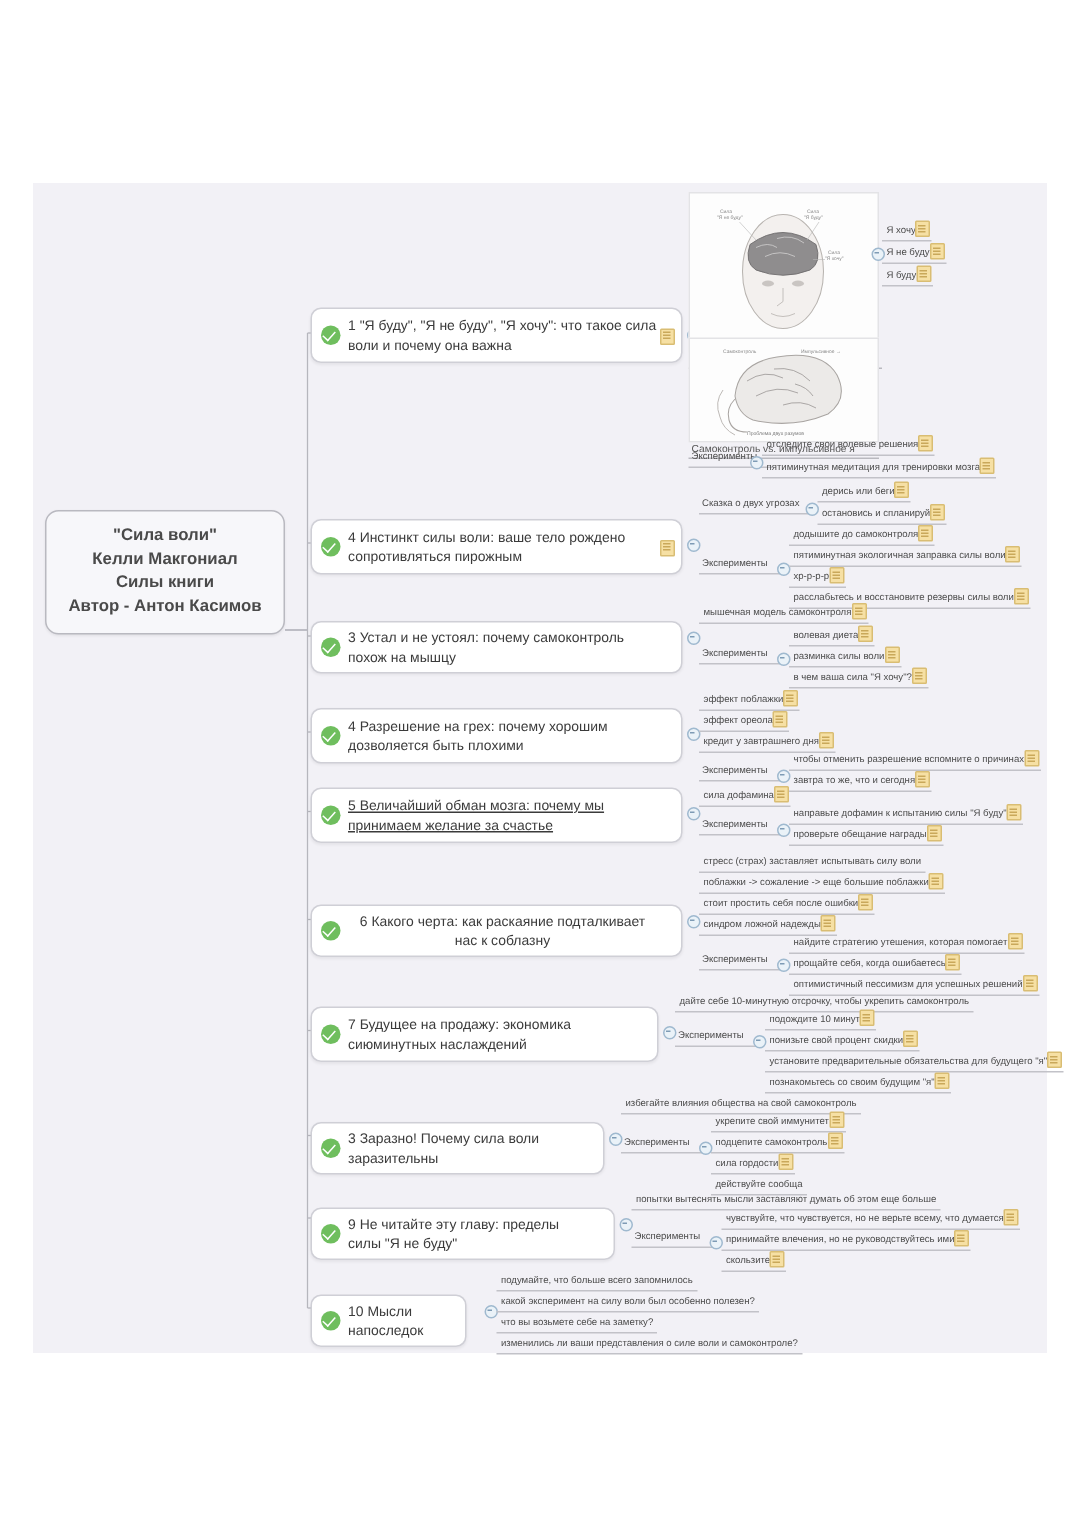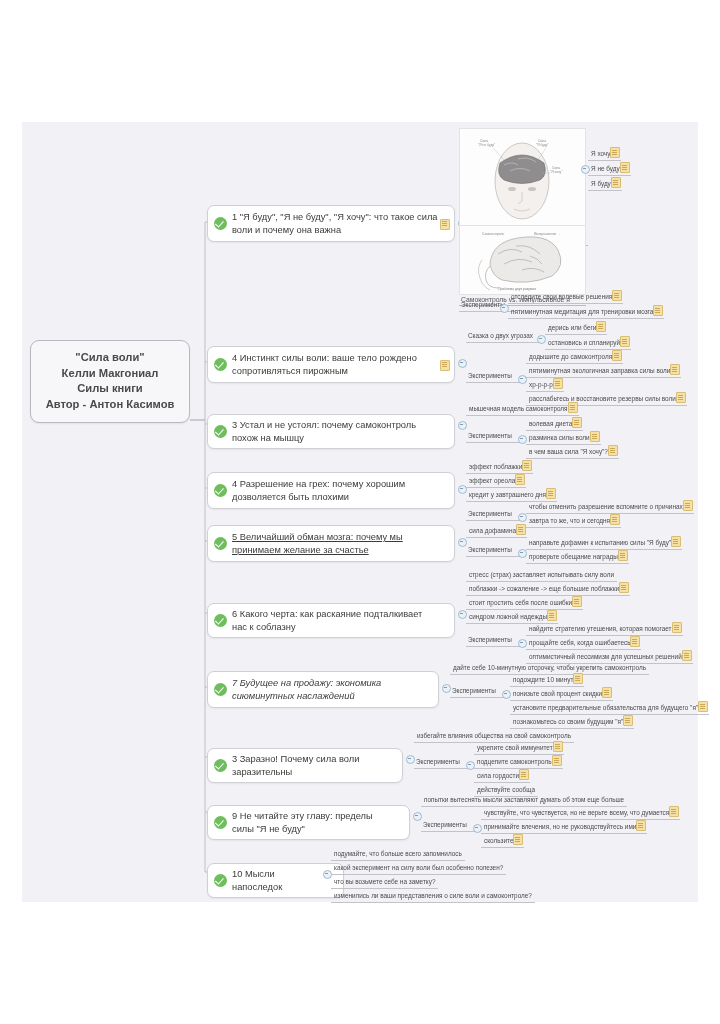--- a/index.html
+++ b/index.html
@@ -285,21 +285,21 @@
   <div class="toggle" style="left:518px;top:549px;"></div>
   <div class="node leaf" style="left:526px;top:538px;">
     <span>направьте дофамин к испытанию силы "Я буду"</span>
     <span class="note"></span>
   </div>
   <div class="node leaf" style="left:526px;top:552px;">
     <span>проверьте обещание награды</span>
     <span class="note"></span>
   </div>
 
-  <div class="node main one-line" style="left:207px;top:603px;width:248px;">
+  <div class="node main one-line" style="left:207px;top:603px;width:248px;text-align:center;">
     <span class="chk"></span>
     <span>6 Какого черта: как раскаяние подталкивает нас к соблазну</span>
   </div>
   <div class="toggle" style="left:458px;top:610px;"></div>
 
   <div class="node leaf nonote" style="left:466px;top:570px;">
     <span>стресс (страх) заставляет испытывать силу воли</span>
   </div>
   <div class="node leaf" style="left:466px;top:584px;">
     <span>поблажки -&gt; сожаление -&gt; еще большие поблажки</span>
@@ -323,21 +323,21 @@
   </div>
   <div class="node leaf" style="left:526px;top:638px;">
     <span>прощайте себя, когда ошибаетесь</span>
     <span class="note"></span>
   </div>
   <div class="node leaf" style="left:526px;top:652px;">
     <span>оптимистичный пессимизм для успешных решений</span>
     <span class="note"></span>
   </div>
 
-  <div class="node main" style="left:207px;top:671px;width:232px;font-style:italic;">
+  <div class="node main" style="left:207px;top:671px;width:232px;">
     <span class="chk"></span>
     <span>7 Будущее на продажу: экономика сиюминутных наслаждений</span>
   </div>
   <div class="toggle" style="left:442px;top:684px;"></div>
 
   <div class="node leaf nonote" style="left:450px;top:663px;">
     <span>дайте себе 10-минутную отсрочку, чтобы укрепить самоконтроль</span>
   </div>
   <div class="node mid" style="left:450px;top:686px;">
     <span>Эксперименты</span>
@@ -408,21 +408,21 @@
   </div>
   <div class="node leaf" style="left:481px;top:822px;">
     <span>принимайте влечения, но не руководствуйтесь ими</span>
     <span class="note"></span>
   </div>
   <div class="node leaf" style="left:481px;top:836px;">
     <span>скользите</span>
     <span class="note"></span>
   </div>
 
-  <div class="node main one-line" style="left:207px;top:863px;width:137px;">
+  <div class="node main one-line" style="left:207px;top:863px;width:104px;">
     <span class="chk"></span>
     <span>10 Мысли напоследок</span>
   </div>
   <div class="toggle" style="left:323px;top:870px;"></div>
 
   <div class="node leaf nonote" style="left:331px;top:849px;">
     <span>подумайте, что больше всего запомнилось</span>
   </div>
   <div class="node leaf nonote" style="left:331px;top:863px;">
     <span>какой эксперимент на силу воли был особенно полезен?</span>

